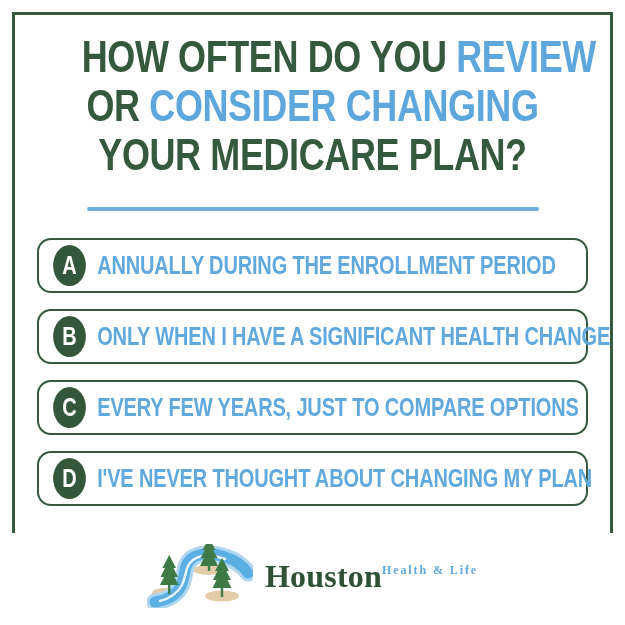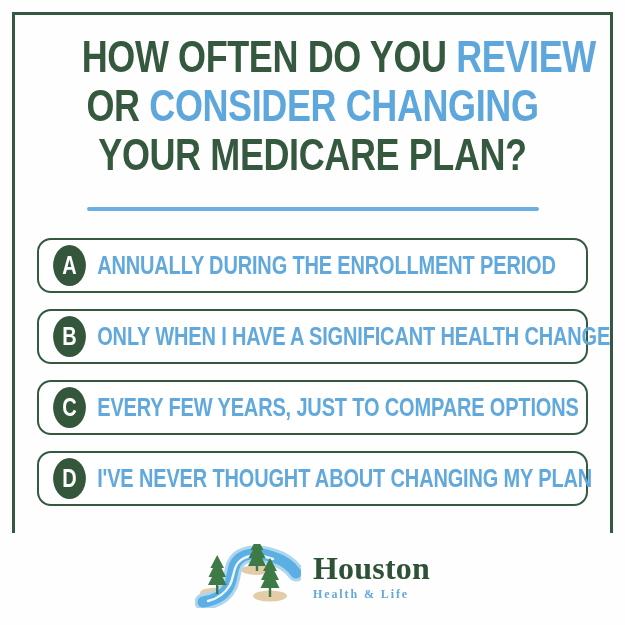--- a/index.html
+++ b/index.html
@@ -135,21 +135,21 @@
     box-sizing: border-box;
   }
   .logo-mark {
     flex: 0 0 auto;
     width: 106px;
     height: 64px;
   }
   .logo-words {
     flex: 0 0 auto;
     display: flex;
-    flex-direction: column;
+    flex-direction: row;
     align-items: flex-start;
     line-height: 1;
   }
   .logo-name {
     font-family: "Liberation Serif", serif;
     font-weight: 700;
     font-size: 32px;
     color: #2E5137;
     letter-spacing: 0.2px;
   }

